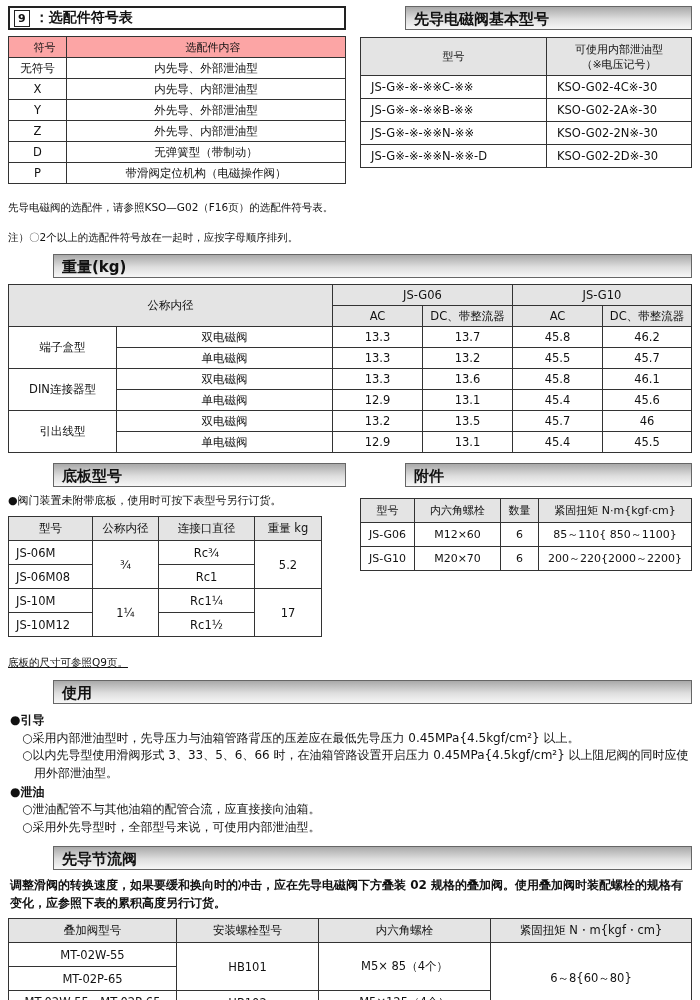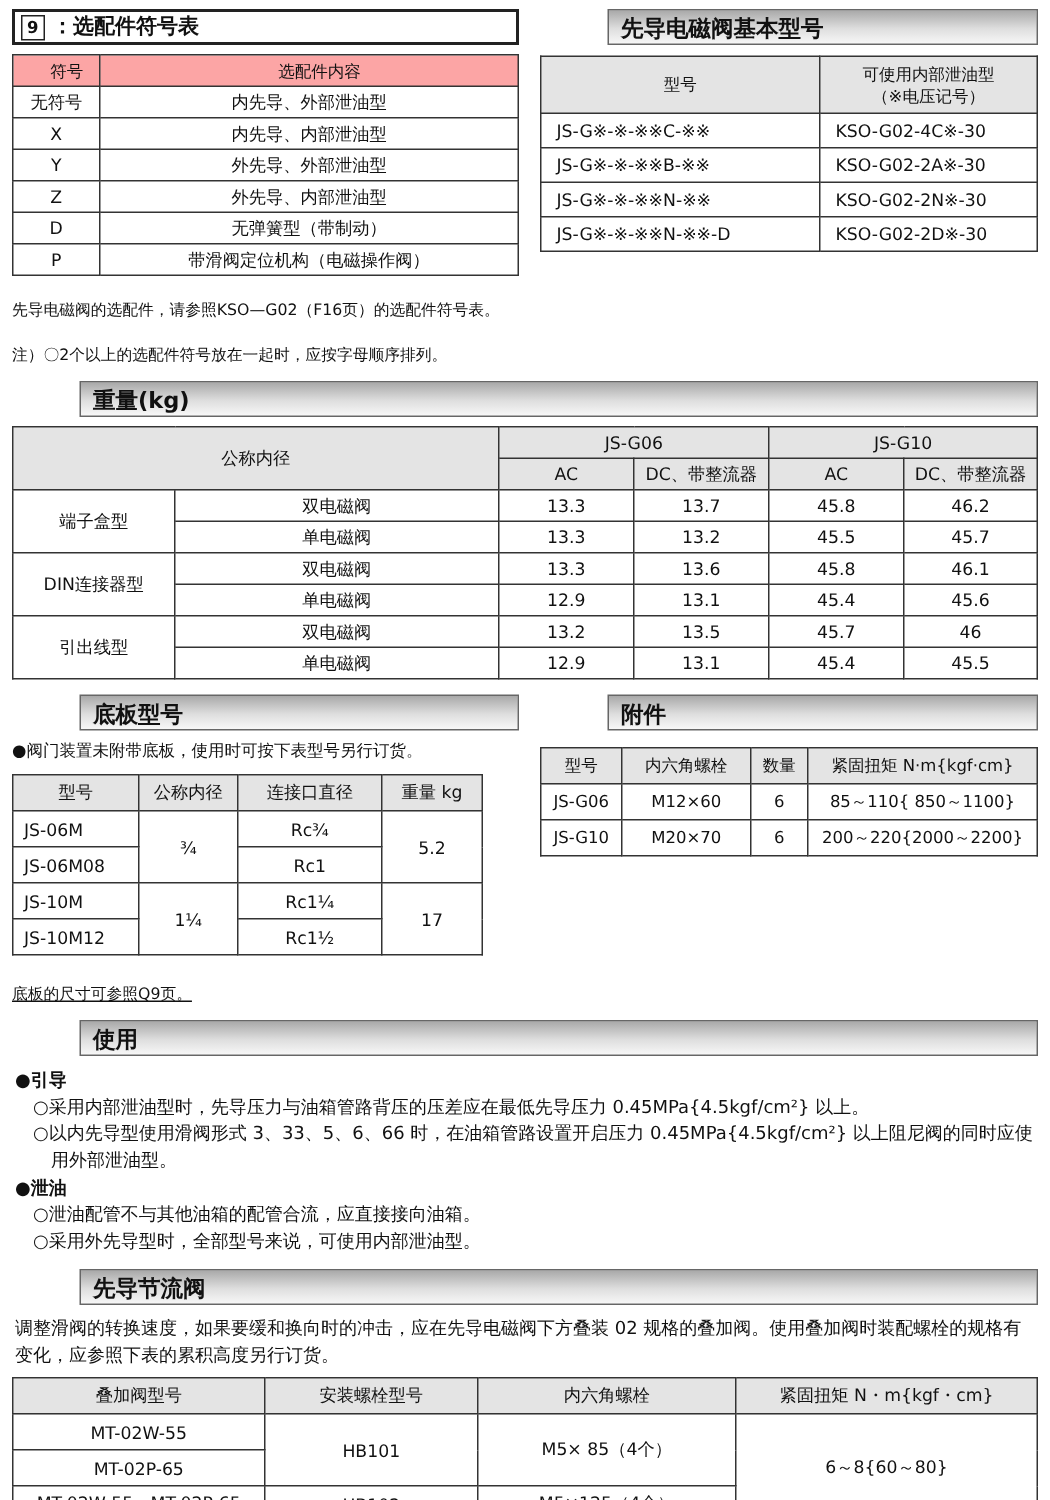--- a/index.html
+++ b/index.html
@@ -50,21 +50,21 @@
   .bp-tbl td.model { text-align:left; padding-left:7px; }
   .bp-foot { font-size:10.5px; margin-top:19px;text-decoration:underline; }
 
   .acc-tbl { width:100%; margin-top:11px; }
   .acc-tbl th, .acc-tbl td { height:24px; text-align:center; font-size:11px; }
 
   .usage-content { padding:6px 2px 0 2px; font-size:12px; line-height:1.45; }
   .bullet-head { font-weight:bold; margin-top:2px; }
   .usage-item { margin-left:1em; padding-left:1em; text-indent:-1em; }
 
-  .th-desc { font-size:12px; line-height:1.5; margin:6px 2px 6px 2px; }
+  .th-desc { font-size:12px; line-height:1.5; margin:6px 2px 6px 2px;font-weight:bold; }
   .th-tbl { width:100%; }
   .th-tbl th, .th-tbl td { height:24px; text-align:center; font-size:11.5px; }
 </style>
 </head>
 <body>
 
 <div class="page">
 
   <div class="flex-row">
     <div class="col-left">

